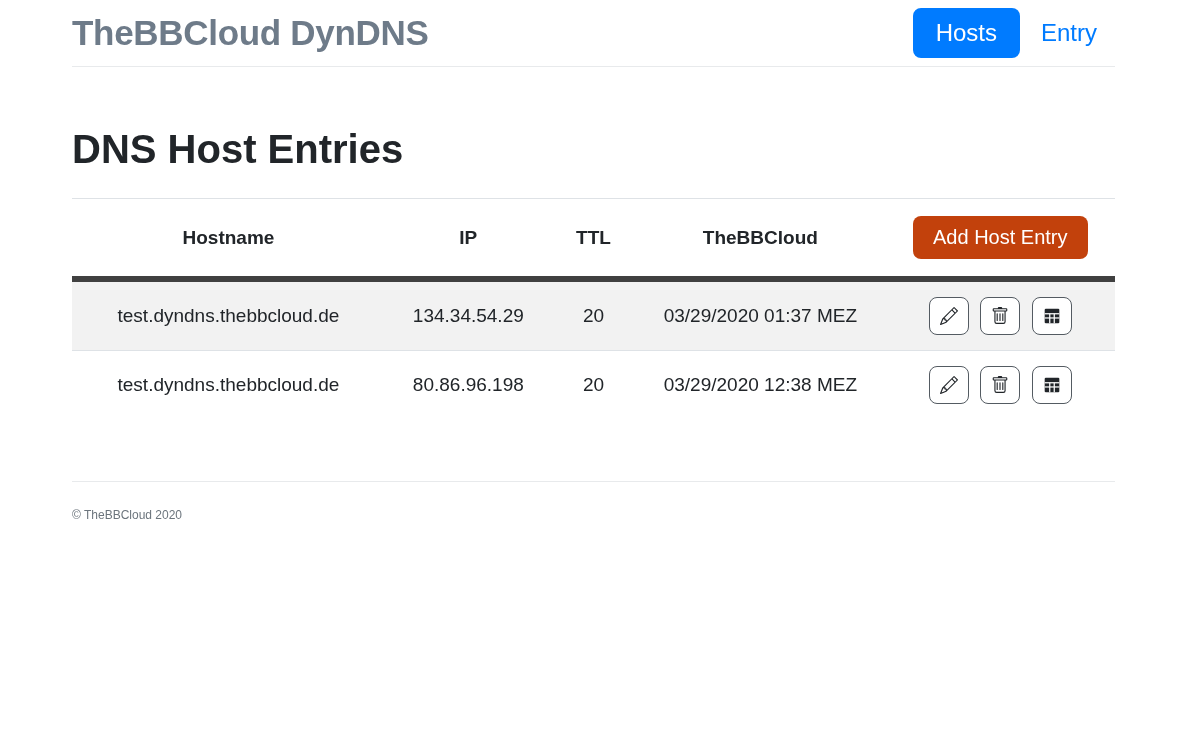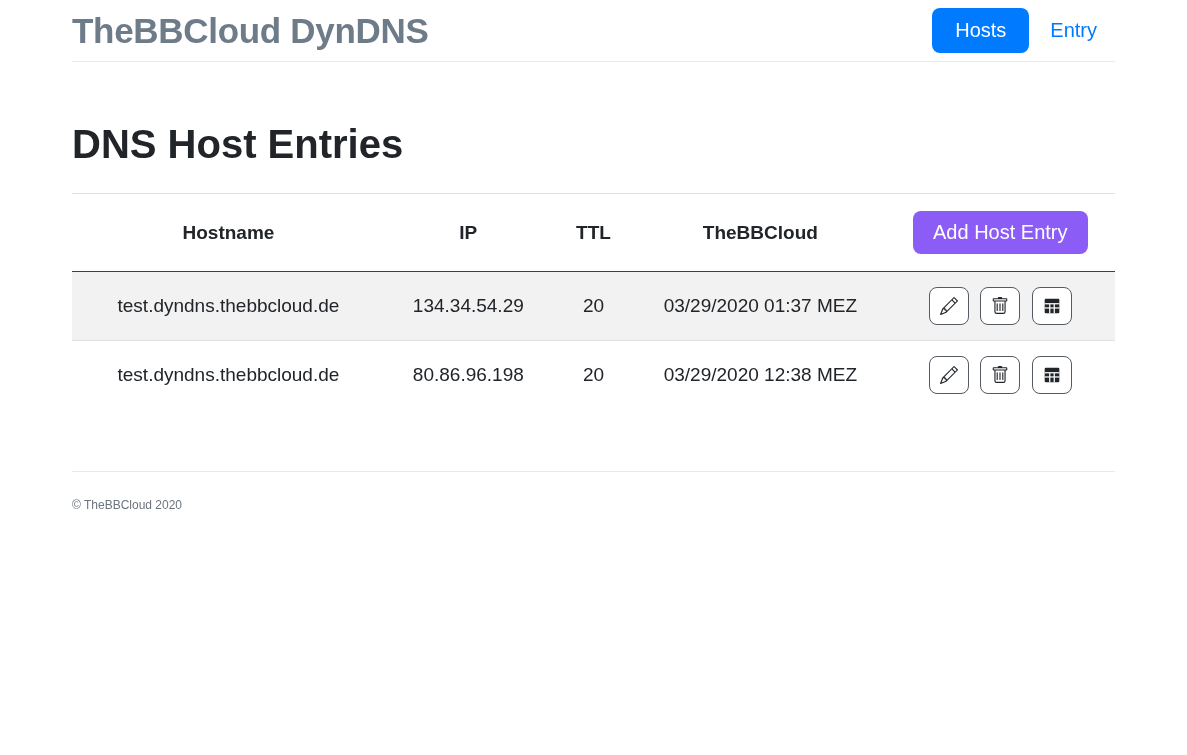--- a/index.html
+++ b/index.html
@@ -27,21 +27,21 @@
   }
   .brand {
     font-size: 35px;
     font-weight: 600;
     color: #6e7b89;
     text-decoration: none;
     letter-spacing: -0.3px;
   }
   .nav { display: flex; align-items: center; }
   .nav-link {
-    font-size: 20px;
+    font-size: 24px;
     color: #007bff;
     text-decoration: none;
     padding: 11px 18px;
     border-radius: 8px;
   }
   .nav-link.active {
     background: #007bff;
     color: #ffffff;
     padding: 11px 23px;
     margin-right: 3px;
@@ -61,29 +61,29 @@
     border-collapse: collapse;
     font-size: 19px;
   }
   .hosts-table th, .hosts-table td {
     text-align: center;
     vertical-align: middle;
     padding: 15px 10px;
   }
   .hosts-table thead th {
     border-top: 1px solid #dee2e6;
-    border-bottom: 1px solid #404040;
+    border-bottom: 6px solid #404040;
     font-weight: 700;
     padding: 17px 10px;
   }
   .hosts-table tbody tr:nth-child(odd) { background: #f2f2f2; }
   .hosts-table tbody tr + tr td { border-top: 1px solid #dee2e6; }
 
   .btn-primary {
-    background: #8b5cf6;
+    background: #c2410c;
     color: #ffffff;
     border: none;
     border-radius: 8px;
     font-size: 20px;
     font-family: "Liberation Sans", sans-serif;
     padding: 10px 20px;
     cursor: pointer;
   }
 
   .action-btn {

